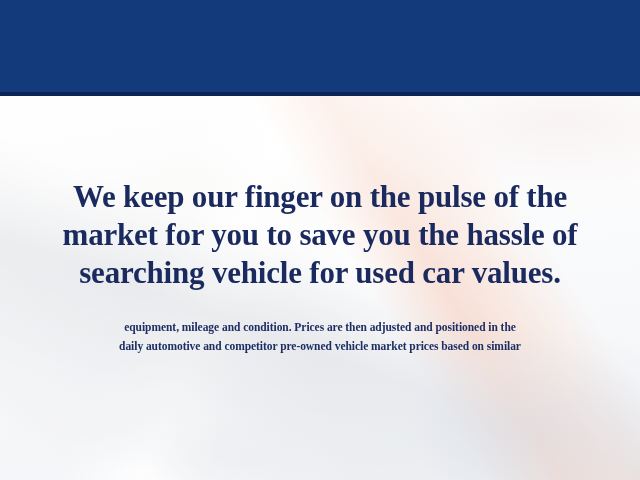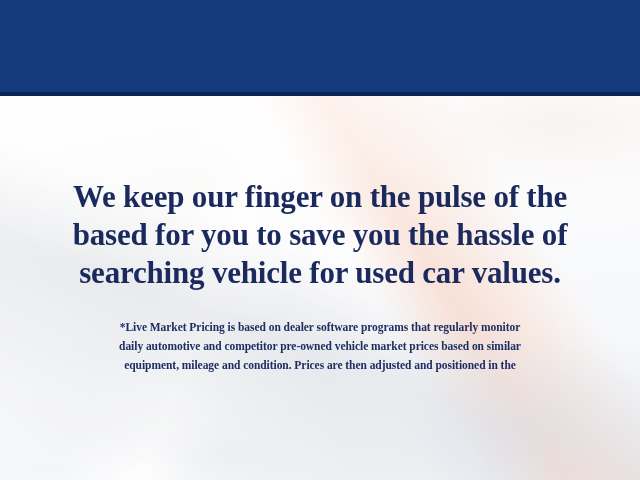--- a/index.html
+++ b/index.html
@@ -206,23 +206,22 @@
 
   <div class="banner"></div>
   <div class="banner-underline"></div>
   <div class="banner-title">
     <span>Live Market Pricing</span>
       <span class="star">*</span>
   </div>
 
   <div class="headline">
     <span class="ln">We keep our finger on the pulse of the</span>
-    <span class="ln">based for you to save you the hassle of</span>
+    <span class="ln">market for you to save you the hassle of</span>
     <span class="ln">searching vehicle for used car values.</span>
   </div>
 
   <div class="disclaimer">
-    <span class="ln">*Live Market Pricing is based on dealer software programs that regularly monitor</span>
+    <span class="ln">equipment, mileage and condition. Prices are then adjusted and positioned in the</span>
     <span class="ln">daily automotive and competitor pre-owned vehicle market prices based on similar</span>
-    <span class="ln">equipment, mileage and condition. Prices are then adjusted and positioned in the</span>
   </div>
 
 </div>
 
 </body></html>

